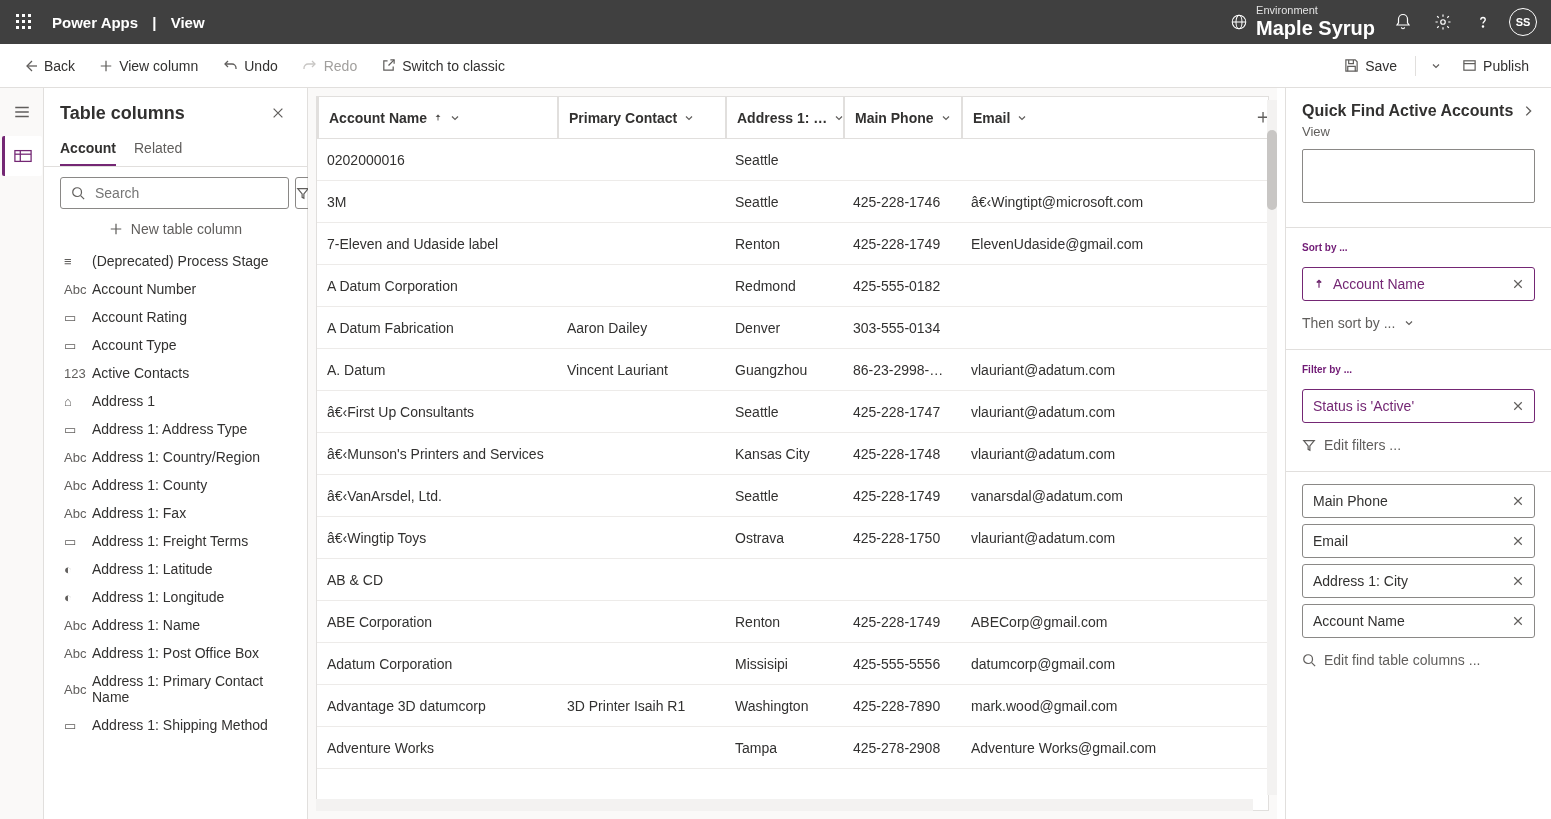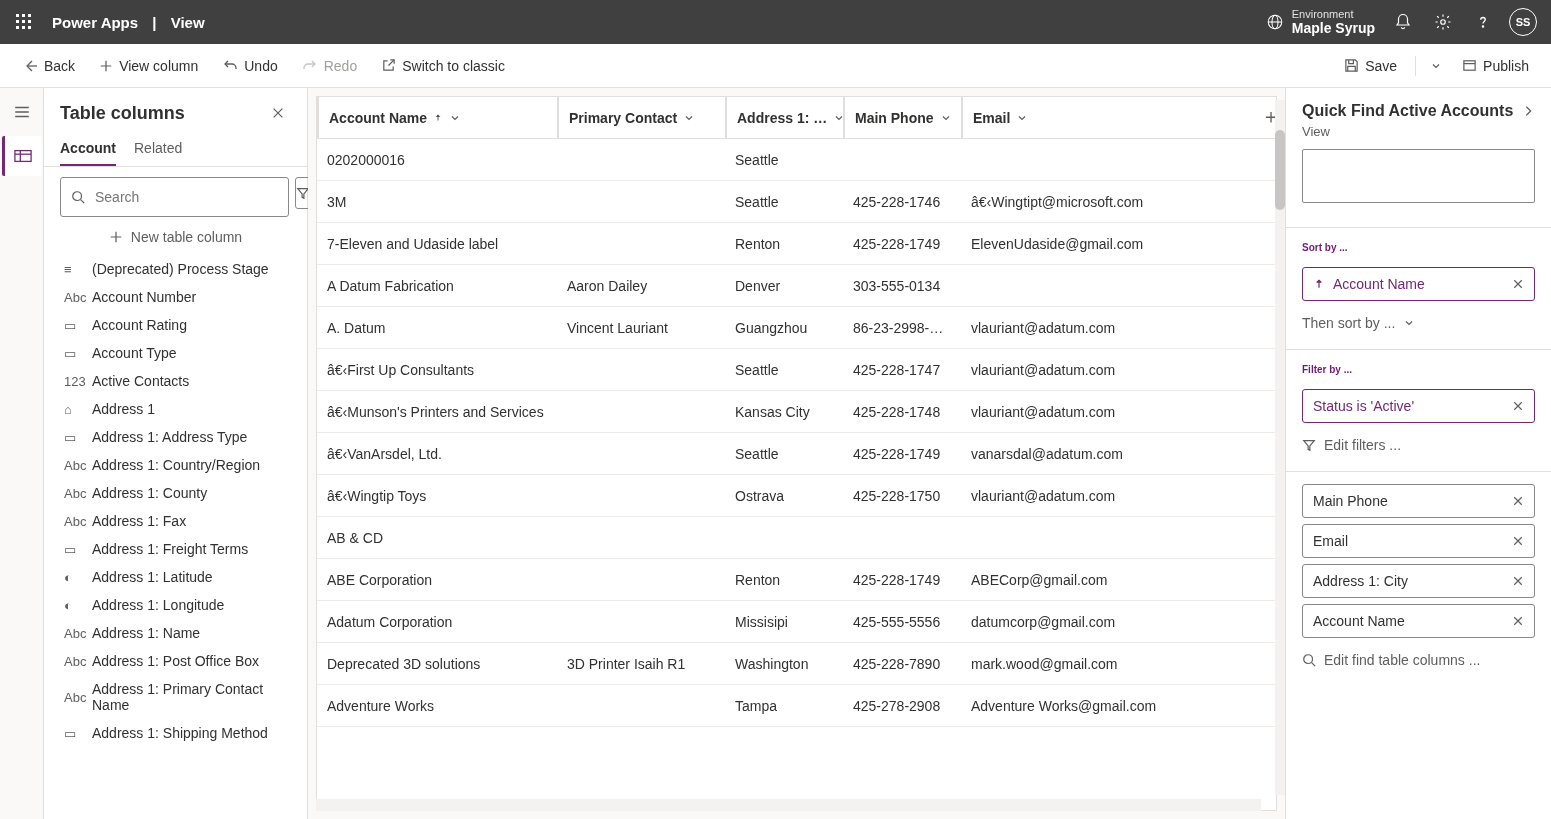--- a/index.html
+++ b/index.html
@@ -7,21 +7,21 @@
 
   
   .topbar { height:44px; background:#404040; color:#fff; display:flex; align-items:center; padding:0 8px; }
   .waffle { width:32px; height:32px; display:flex; align-items:center; justify-content:center; cursor:pointer; }
   .brand { font-size:15px; font-weight:600; margin-left:12px; }
   .brand-sep { margin:0 10px; }
   .spacer { flex:1; }
   .env { display:flex; align-items:center; gap:8px; margin-right:8px; }
   .env-text { line-height:1.15; }
   .env-lbl { font-size:11px; opacity:.85; }
-  .env-name { font-size:14px; font-weight:600; }
+  .env-name { font-size:20px; font-weight:600; }
   .tb-icon { width:40px; height:40px; display:flex; align-items:center; justify-content:center; cursor:pointer; }
   .avatar { width:28px; height:28px; border-radius:50%; border:1px solid #fff; display:flex; align-items:center; justify-content:center; font-size:11px; font-weight:600; }
 
   
   .cmdbar { height:44px; border-bottom:1px solid #e1dfdd; display:flex; align-items:center; padding:0 12px; gap:4px; background:#fff; }
   .cmd { display:flex; align-items:center; gap:6px; padding:0 10px; height:32px; cursor:pointer; color:#323130; border-radius:2px; }
   .cmd.disabled { color:#a19f9d; cursor:default; }
   .cmd-sep { width:1px; height:20px; background:#e1dfdd; margin:0 4px; }
 
   
@@ -31,21 +31,21 @@
   .rail-btn.active { border-left:3px solid #742774; background:#fff; color:#742774; }
 
   .left-panel { width:264px; border-right:1px solid #e1dfdd; display:flex; flex-direction:column; background:#fff; position:relative; }
   .panel-head { display:flex; align-items:center; justify-content:space-between; padding:14px 16px 8px 16px; }
   .panel-title { font-size:18px; font-weight:600; }
   .close-x { cursor:pointer; color:#605e5c; padding:4px 6px; }
   .tabs { display:flex; gap:18px; padding:0 16px; border-bottom:1px solid #e1dfdd; }
   .tab { padding:8px 0; cursor:pointer; font-size:14px; color:#605e5c; border-bottom:2px solid transparent; }
   .tab.active { color:#323130; border-bottom-color:#742774; font-weight:600; }
   .search-row { display:flex; gap:6px; padding:10px 16px 6px 16px; }
-  .searchbox { flex:1; display:flex; align-items:center; gap:8px; border:1px solid #8a8886; border-radius:3px; padding:0 10px; height:40px; color:#605e5c; }
+  .searchbox { flex:1; display:flex; align-items:center; gap:8px; border:1px solid #8a8886; border-radius:3px; padding:0 10px; height:32px; color:#605e5c; }
   .searchbox input { border:none; outline:none; flex:1; font-size:14px; color:#323130; }
   .filter-btn { width:46px; height:32px; border:1px solid #8a8886; border-radius:3px; display:flex; align-items:center; justify-content:center; gap:4px; cursor:pointer; color:#605e5c; }
   .new-col { display:flex; align-items:center; gap:8px; padding:6px 16px 10px 16px; color:#605e5c; cursor:pointer;justify-content:center; }
   .col-list { flex:1; overflow-y:auto; padding:0 8px 0 16px; position:relative; }
   .col-item { display:flex; align-items:center; gap:10px; padding:6px 4px; color:#323130; cursor:grab; }
   .col-icon { width:18px; color:#605e5c; font-size:13px; }
 
   
   .center { flex:1; display:flex; flex-direction:column; background:#faf9f8; position:relative; padding:8px; min-width:0; }
   .grid-wrap { flex:1; background:#fff; border:1px solid #e1dfdd; display:flex; flex-direction:column; min-width:0; overflow:hidden; }
@@ -57,21 +57,21 @@
   .grow { display:flex; border-bottom:1px solid #edebe9; height:42px; align-items:center; }
   .gc { padding:0 10px; color:#323130; white-space:nowrap; overflow:hidden; text-overflow:ellipsis; }
 
   .c0 { width:240px; }
   .c1 { width:168px; }
   .c2 { width:118px; }
   .c3 { width:118px; }
   .c4 { width:200px; flex:1; }
 
   
-  .right-panel { width:266px; background:#fff; border-left:1px solid #e1dfdd; display:flex; flex-direction:column; overflow-y:auto; }
+  .right-panel { width:266px; background:#fff; border-left:1px solid #e1dfdd; display:flex; flex-direction:column; overflow-y:auto;margin-left:8px; }
   .rp-head { padding:14px 16px 4px 16px; display:flex; align-items:center; justify-content:space-between; }
   .rp-title { font-size:16px; font-weight:600; }
   .rp-sub { padding:0 16px 10px 16px; color:#605e5c; font-size:13px; }
   .rp-box { margin:0 16px 14px 16px; height:54px; border:1px solid #8a8886; border-radius:2px; }
   .rp-sec-title { padding:8px 16px; font-weight:700; font-size:10px; color:#701a75; }
   .chip { margin:6px 16px; border:1px solid #742774; color:#742774; border-radius:3px; height:34px; display:flex; align-items:center; padding:0 10px; gap:8px; cursor:pointer; }
   .chip .x { color:#605e5c; }
   .chip-plain { border-color:#8a8886; color:#323130; }
   .link-row { display:flex; align-items:center; gap:8px; padding:8px 16px; color:#605e5c; cursor:pointer; }
   .rp-divider { border-top:1px solid #e1dfdd; margin:10px 0 6px 0; }
@@ -416,20 +416,27 @@
             <div class="gc c4">â€‹Wingtipt@microsoft.com</div>
           </div>
           <div class="grow">
             <div class="gc c0">7-Eleven and Udaside label</div>
             <div class="gc c1"></div>
             <div class="gc c2">Renton</div>
             <div class="gc c3">425-228-1749</div>
             <div class="gc c4">ElevenUdaside@gmail.com</div>
           </div>
           <div class="grow">
+            <div class="gc c0">A Datum Corporation</div>
+            <div class="gc c1"></div>
+            <div class="gc c2">Redmond</div>
+            <div class="gc c3">425-555-0182</div>
+            <div class="gc c4"></div>
+          </div>
+          <div class="grow">
             <div class="gc c0">A Datum Fabrication</div>
             <div class="gc c1">Aaron Dailey</div>
             <div class="gc c2">Denver</div>
             <div class="gc c3">303-555-0134</div>
             <div class="gc c4"></div>
           </div>
           <div class="grow">
             <div class="gc c0">A. Datum</div>
             <div class="gc c1">Vincent Lauriant</div>
             <div class="gc c2">Guangzhou</div>
@@ -479,21 +486,21 @@
             <div class="gc c4">ABECorp@gmail.com</div>
           </div>
           <div class="grow">
             <div class="gc c0">Adatum Corporation</div>
             <div class="gc c1"></div>
             <div class="gc c2">Missisipi</div>
             <div class="gc c3">425-555-5556</div>
             <div class="gc c4">datumcorp@gmail.com</div>
           </div>
           <div class="grow">
-            <div class="gc c0">Deprecated 3D solutions</div>
+            <div class="gc c0">Advantage 3D datumcorp</div>
             <div class="gc c1">3D Printer Isaih R1</div>
             <div class="gc c2">Washington</div>
             <div class="gc c3">425-228-7890</div>
             <div class="gc c4">mark.wood@gmail.com</div>
           </div>
           <div class="grow">
             <div class="gc c0">Adventure Works</div>
             <div class="gc c1"></div>
             <div class="gc c2">Tampa</div>
             <div class="gc c3">425-278-2908</div>

